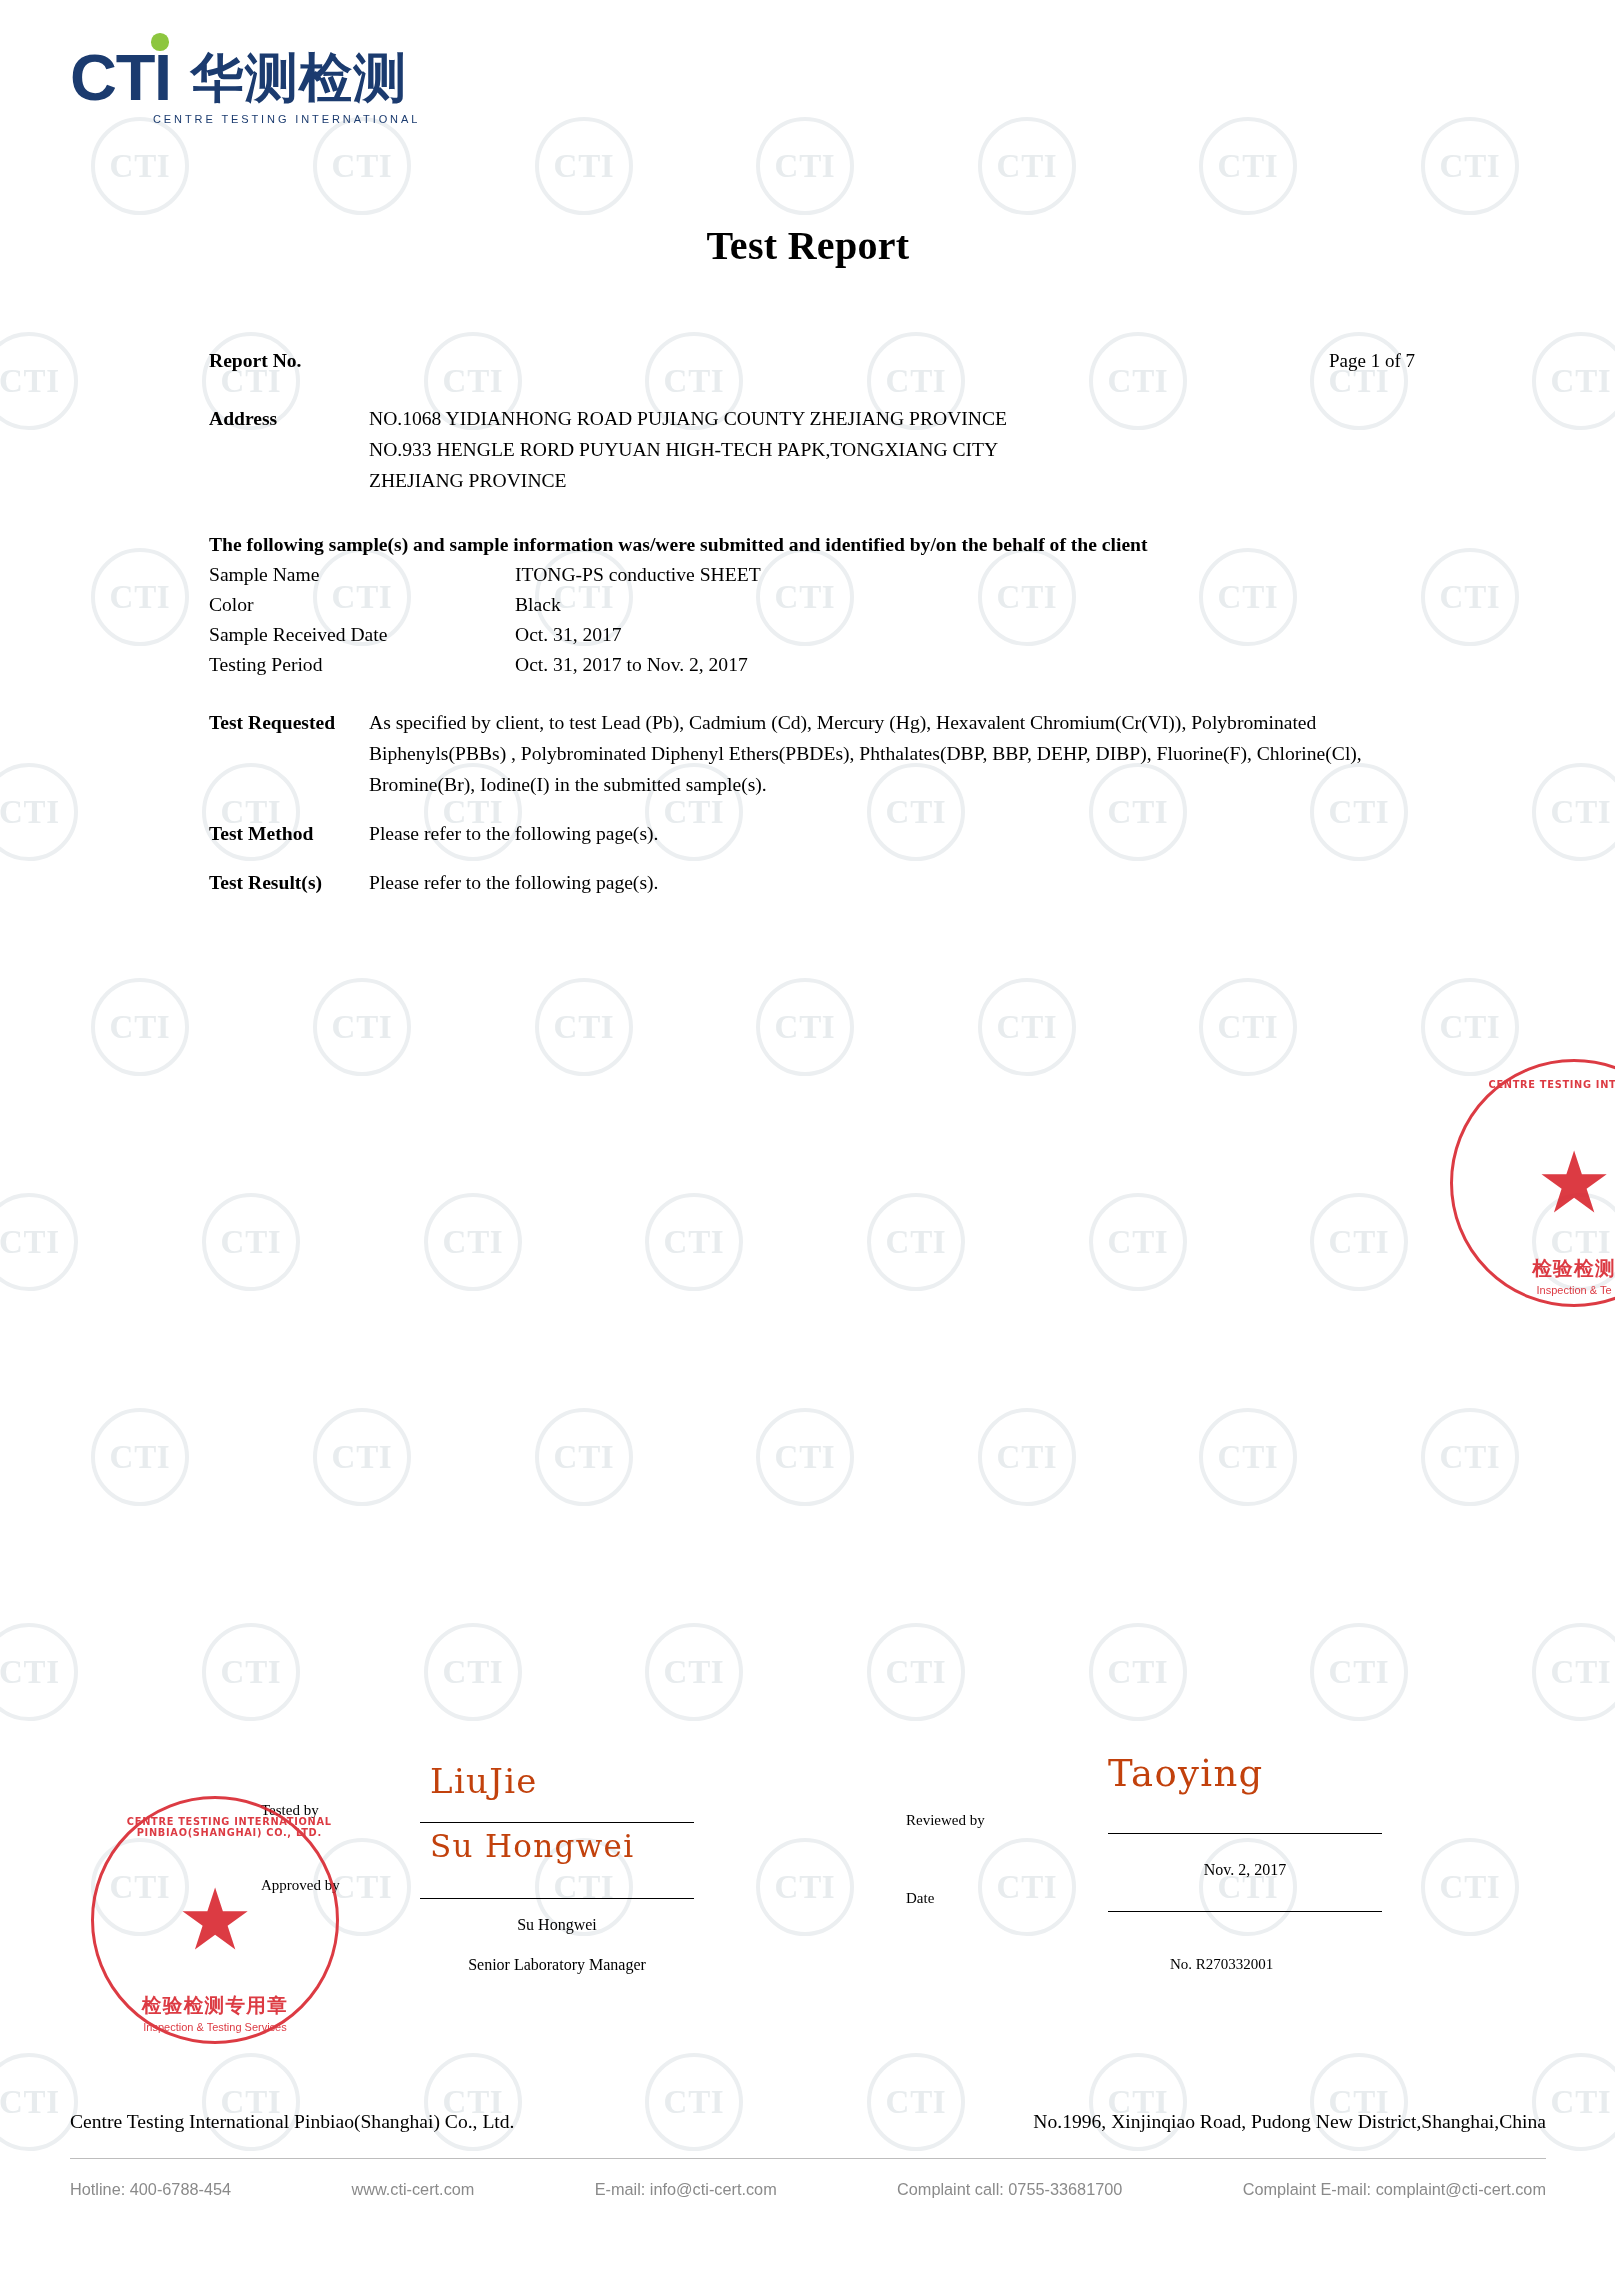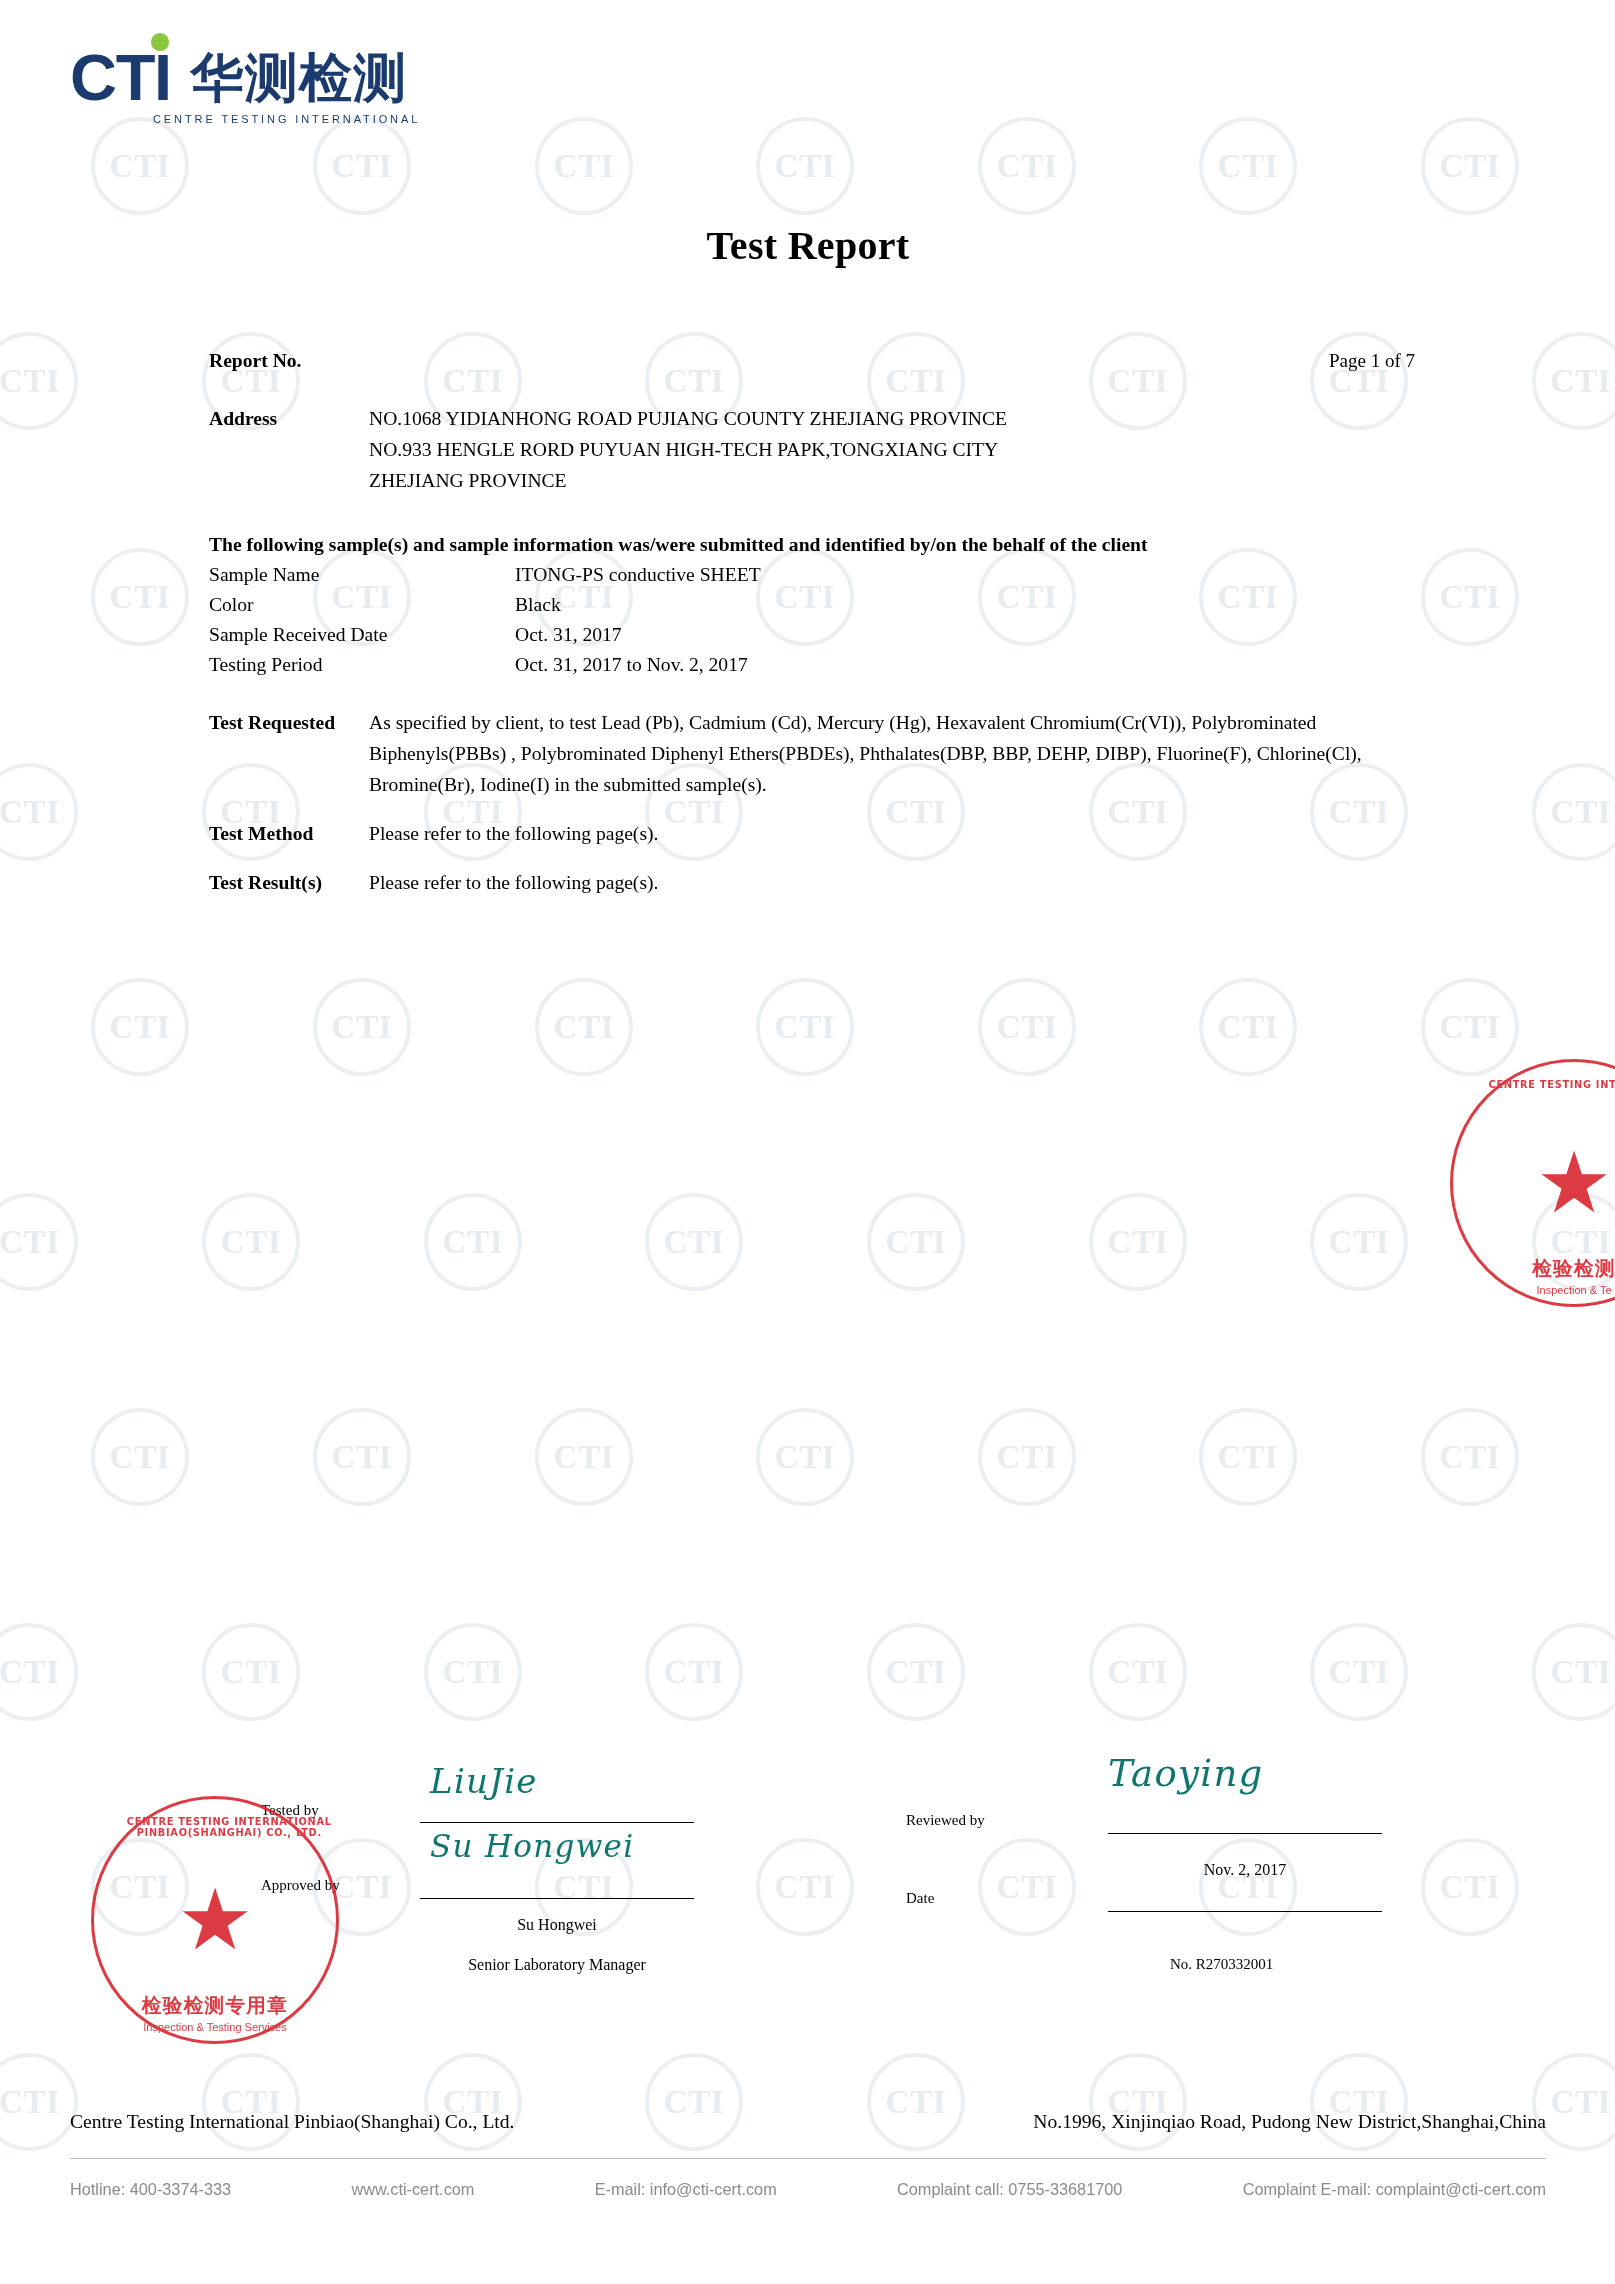--- a/index.html
+++ b/index.html
@@ -168,23 +168,22 @@
     font-family: "Liberation Serif", serif;
     font-size: 15px;
   }
   .sig-line {
     position: absolute;
     border-bottom: 1.3px solid #000;
   }
   .handwrite {
     position: absolute;
     font-family: "DejaVu Serif", serif;
-    font-style: italic;
     font-size: 34px;
-    color: #0f766e;
+    color: #c2410c;
     letter-spacing: 1.3px;
   }
   .sig-center {
     position: absolute;
     text-align: center;
     font-size: 16px;
   }
 
   
   .stamp {
@@ -475,21 +474,21 @@
 
     <div class="sig-label" style="left:1170px; top:196px;">No.  R270332001</div>
   </div>
 
   <div class="footer-line">
     <div>Centre  Testing  International  Pinbiao(Shanghai)  Co., Ltd.</div>
     <div>No.1996, Xinjinqiao Road,  Pudong New District,Shanghai,China</div>
   </div>
   <div class="hr"></div>
   <div class="footer-bar">
-    <div>Hotline: 400-3374-333</div>
+    <div>Hotline: 400-6788-454</div>
     <div>www.cti-cert.com</div>
     <div>E-mail: info@cti-cert.com</div>
     <div>Complaint call: 0755-33681700</div>
     <div>Complaint E-mail: complaint@cti-cert.com</div>
   </div>
 
 </div>
 
 
 </body></html>

